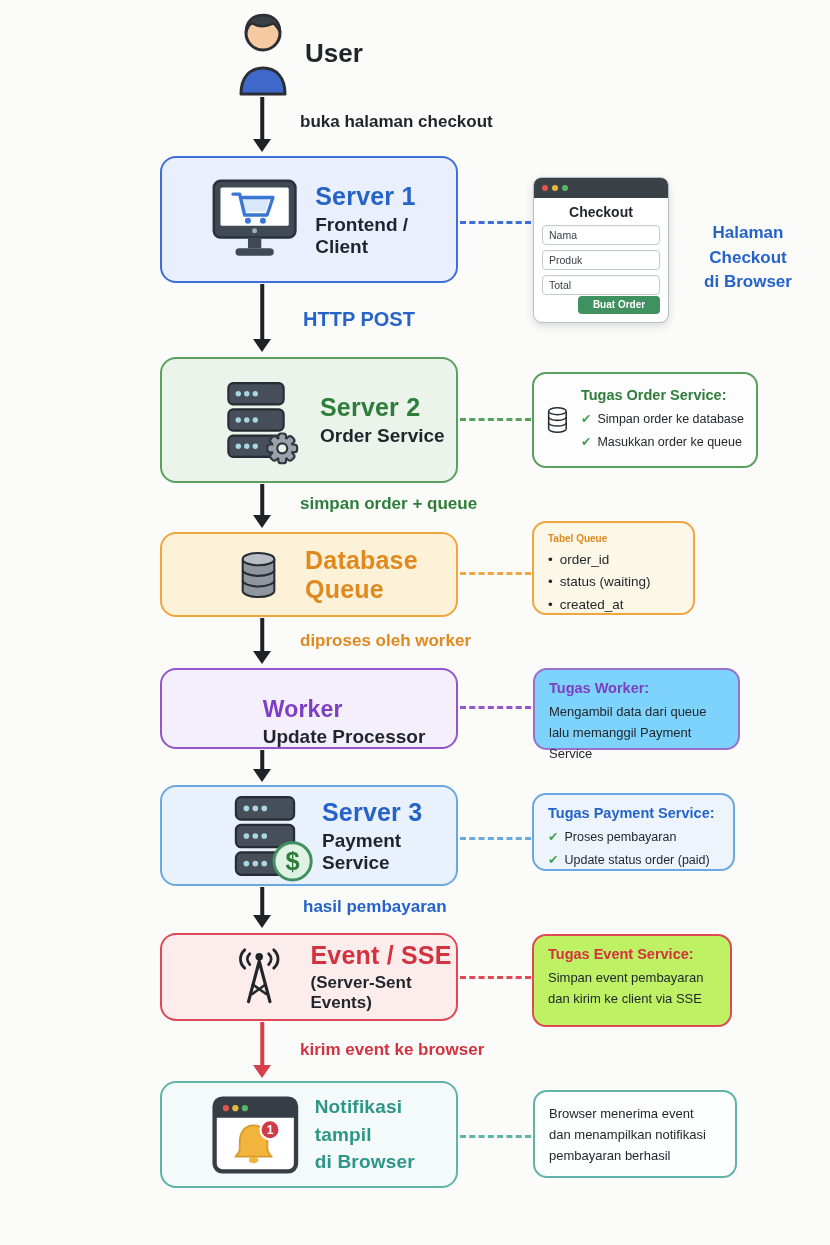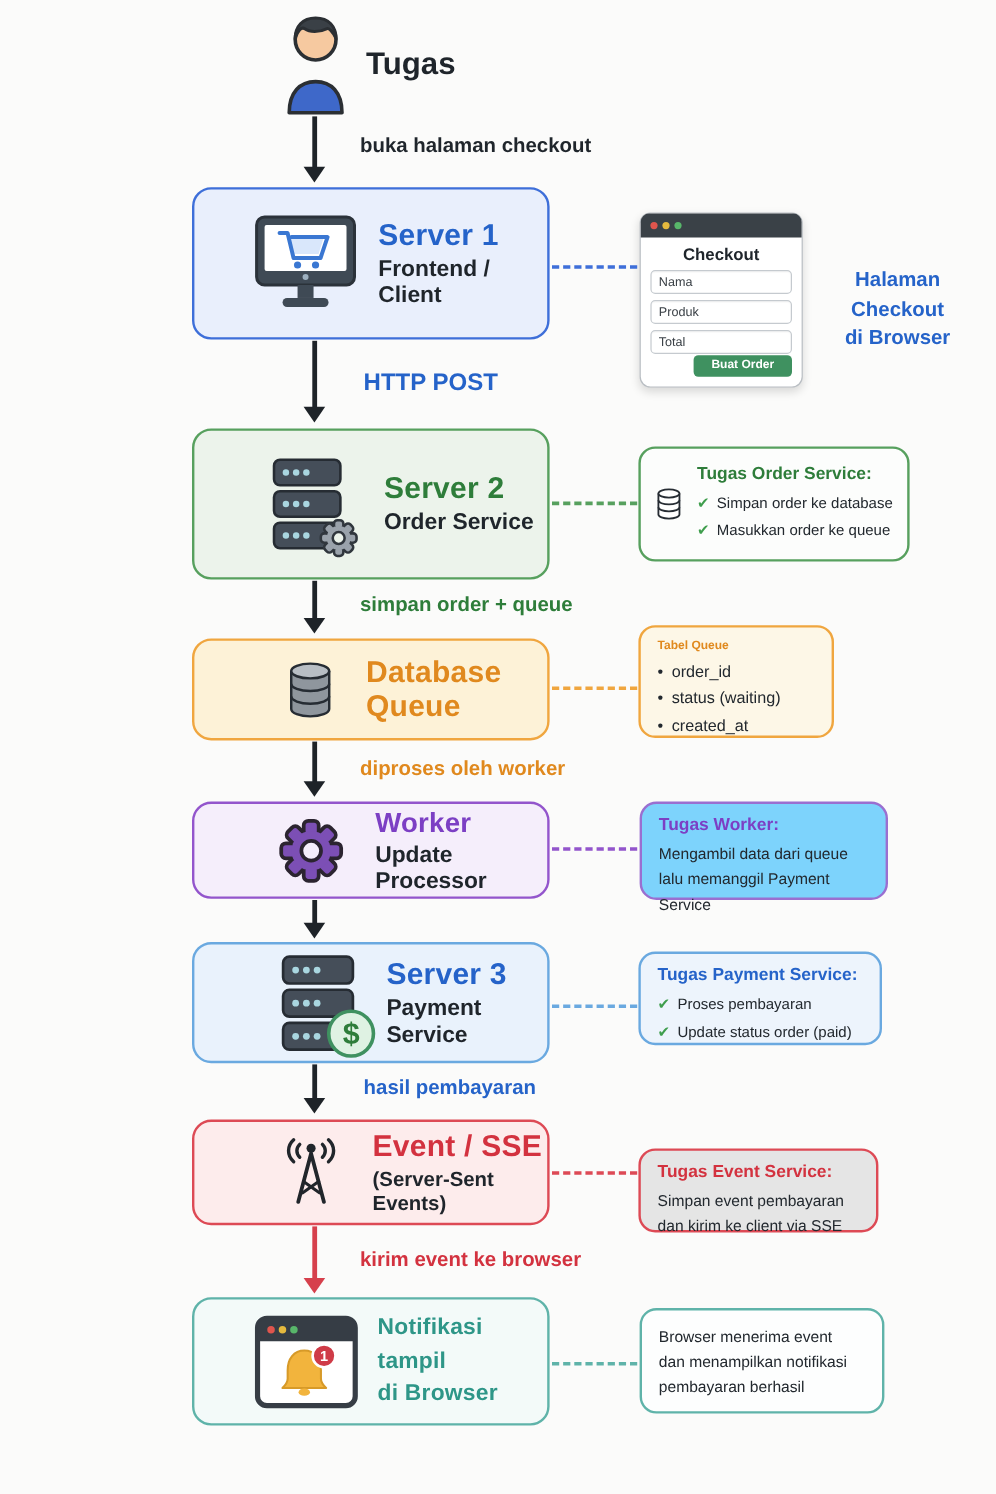--- a/index.html
+++ b/index.html
@@ -9,21 +9,21 @@
 
   
   .box{position:absolute;left:160px;width:298px;border-radius:16px;box-sizing:border-box;
        display:flex;align-items:center;}
   .box .btext{display:flex;flex-direction:column;gap:3px;}
   .btitle{font-weight:bold;font-size:25px;letter-spacing:.2px;}
   .bsub{font-weight:bold;font-size:19px;color:#1f252b;}
   #box-server1{top:156px;height:127px;background:#e9effc;border:2.5px solid #3e6fd9;padding-left:46px;gap:14px;}
   #box-server2{top:357px;height:126px;background:#ecf3eb;border:2.5px solid #57a05e;padding-left:55px;gap:25px;}
   #box-dbqueue{top:532px;height:85px;background:#fdf2d7;border:2.5px solid #f0a63f;padding-left:76px;gap:26px;}
-  #box-worker {top:668px;height:81px;background:#f5eefb;border:2.5px solid #9355cc;padding-left:70px;gap:26px;}
+  #box-worker {top:668px;height:81px;background:#f5eefb;border:2.5px solid #9355cc;padding-left:70px;gap:26px;flex-direction:column;}
   #box-server3{top:785px;height:101px;background:#e9f2fc;border:2.5px solid #6aa9e0;padding-left:62px;gap:16px;}
   #box-sse    {top:933px;height:88px;background:#fdecec;border:2.5px solid #dd4a55;padding-left:72px;gap:26px;}
   #box-notif  {top:1081px;height:107px;background:#f3faf9;border:2.5px solid #5fb3a9;padding-left:50px;gap:16px;}
   .c-blue{color:#2563c9;} .c-green{color:#2e7d3a;} .c-orange{color:#e0891e;}
   .c-purple{color:#7c3fc4;} .c-red{color:#d3323f;} .c-teal{color:#2e9688;}
   #box-worker .btitle{font-size:23px;}
   #box-sse .bsub{font-size:17px;}
   #box-notif .btitle{font-size:19px;line-height:1.45;}
 
   
@@ -87,36 +87,36 @@
   .bullet-item{font-size:13.5px;line-height:1.65;color:#22282e;}
   .bullet-item::before{content:"\2022";margin-right:7px;}
   #panel-order{left:532px;top:372px;width:226px;height:96px;background:#fcfdfc;
                border:2px solid #57a05e;display:flex;align-items:center;gap:12px;padding:10px 12px;}
   #panel-queue{left:532px;top:521px;width:163px;height:94px;background:#fdf7e7;
                border:2px solid #f0a63f;}
   #panel-worker{left:533px;top:668px;width:207px;height:82px;background:#7dd3fc;
                 border:2px solid #9a6fd0;}
   #panel-payment{left:532px;top:793px;width:203px;height:78px;background:#edf4fc;
                  border:2px solid #6aa9e0;}
-  #panel-event{left:532px;top:934px;width:200px;height:70px;background:#e5e5e5;
-               border:2px solid #dd4a55;margin-top:23px;}
+  #panel-event{left:532px;top:934px;width:200px;height:93px;background:#bef264;
+               border:2px solid #dd4a55;}
   #panel-notif{left:533px;top:1090px;width:204px;height:88px;background:#fdfefe;
                border:2px solid #5fb3a9;padding-top:11px;}
 </style>
 </head>
 <body>
 
 <div class="stage">
 
   <svg class="abs" style="left:233px;top:8px" width="60" height="88" viewBox="0 0 60 88">
     <path d="M8,86 c0,-17 9,-26 22,-26 c13,0 22,9 22,26 z" fill="#3e68c9" stroke="#2b2f33" stroke-width="3" stroke-linejoin="round"></path>
     <circle cx="30" cy="25" r="17" fill="#f6c9a0" stroke="#2b2f33" stroke-width="3"></circle>
     <path d="M13,24 c0,-10 6,-17 17,-17 c11,0 17,7 17,17 c-3,-6 -6,-9 -8,-8 c-6,3 -14,3 -18,0 c-3,-2 -6,2 -8,8 z" fill="#3a4046" stroke="#2b2f33" stroke-width="2.5" stroke-linejoin="round"></path>
   </svg>
-  <div class="abs" id="user-label">Tugas</div>
+  <div class="abs" id="user-label">User</div>
 
   <div class="arrow" id="a1">
       <div class="shaft"></div>
       <div class="head"></div>
     </div>
   <div class="flow-label" id="l1">buka halaman checkout</div>
 
   <div class="box" id="box-server1">
     <svg width="100" height="90" viewBox="0 0 112 100">
       <rect x="7" y="3" width="98" height="68" rx="8" fill="#3f4a55" stroke="#2b323a" stroke-width="3"></rect>

